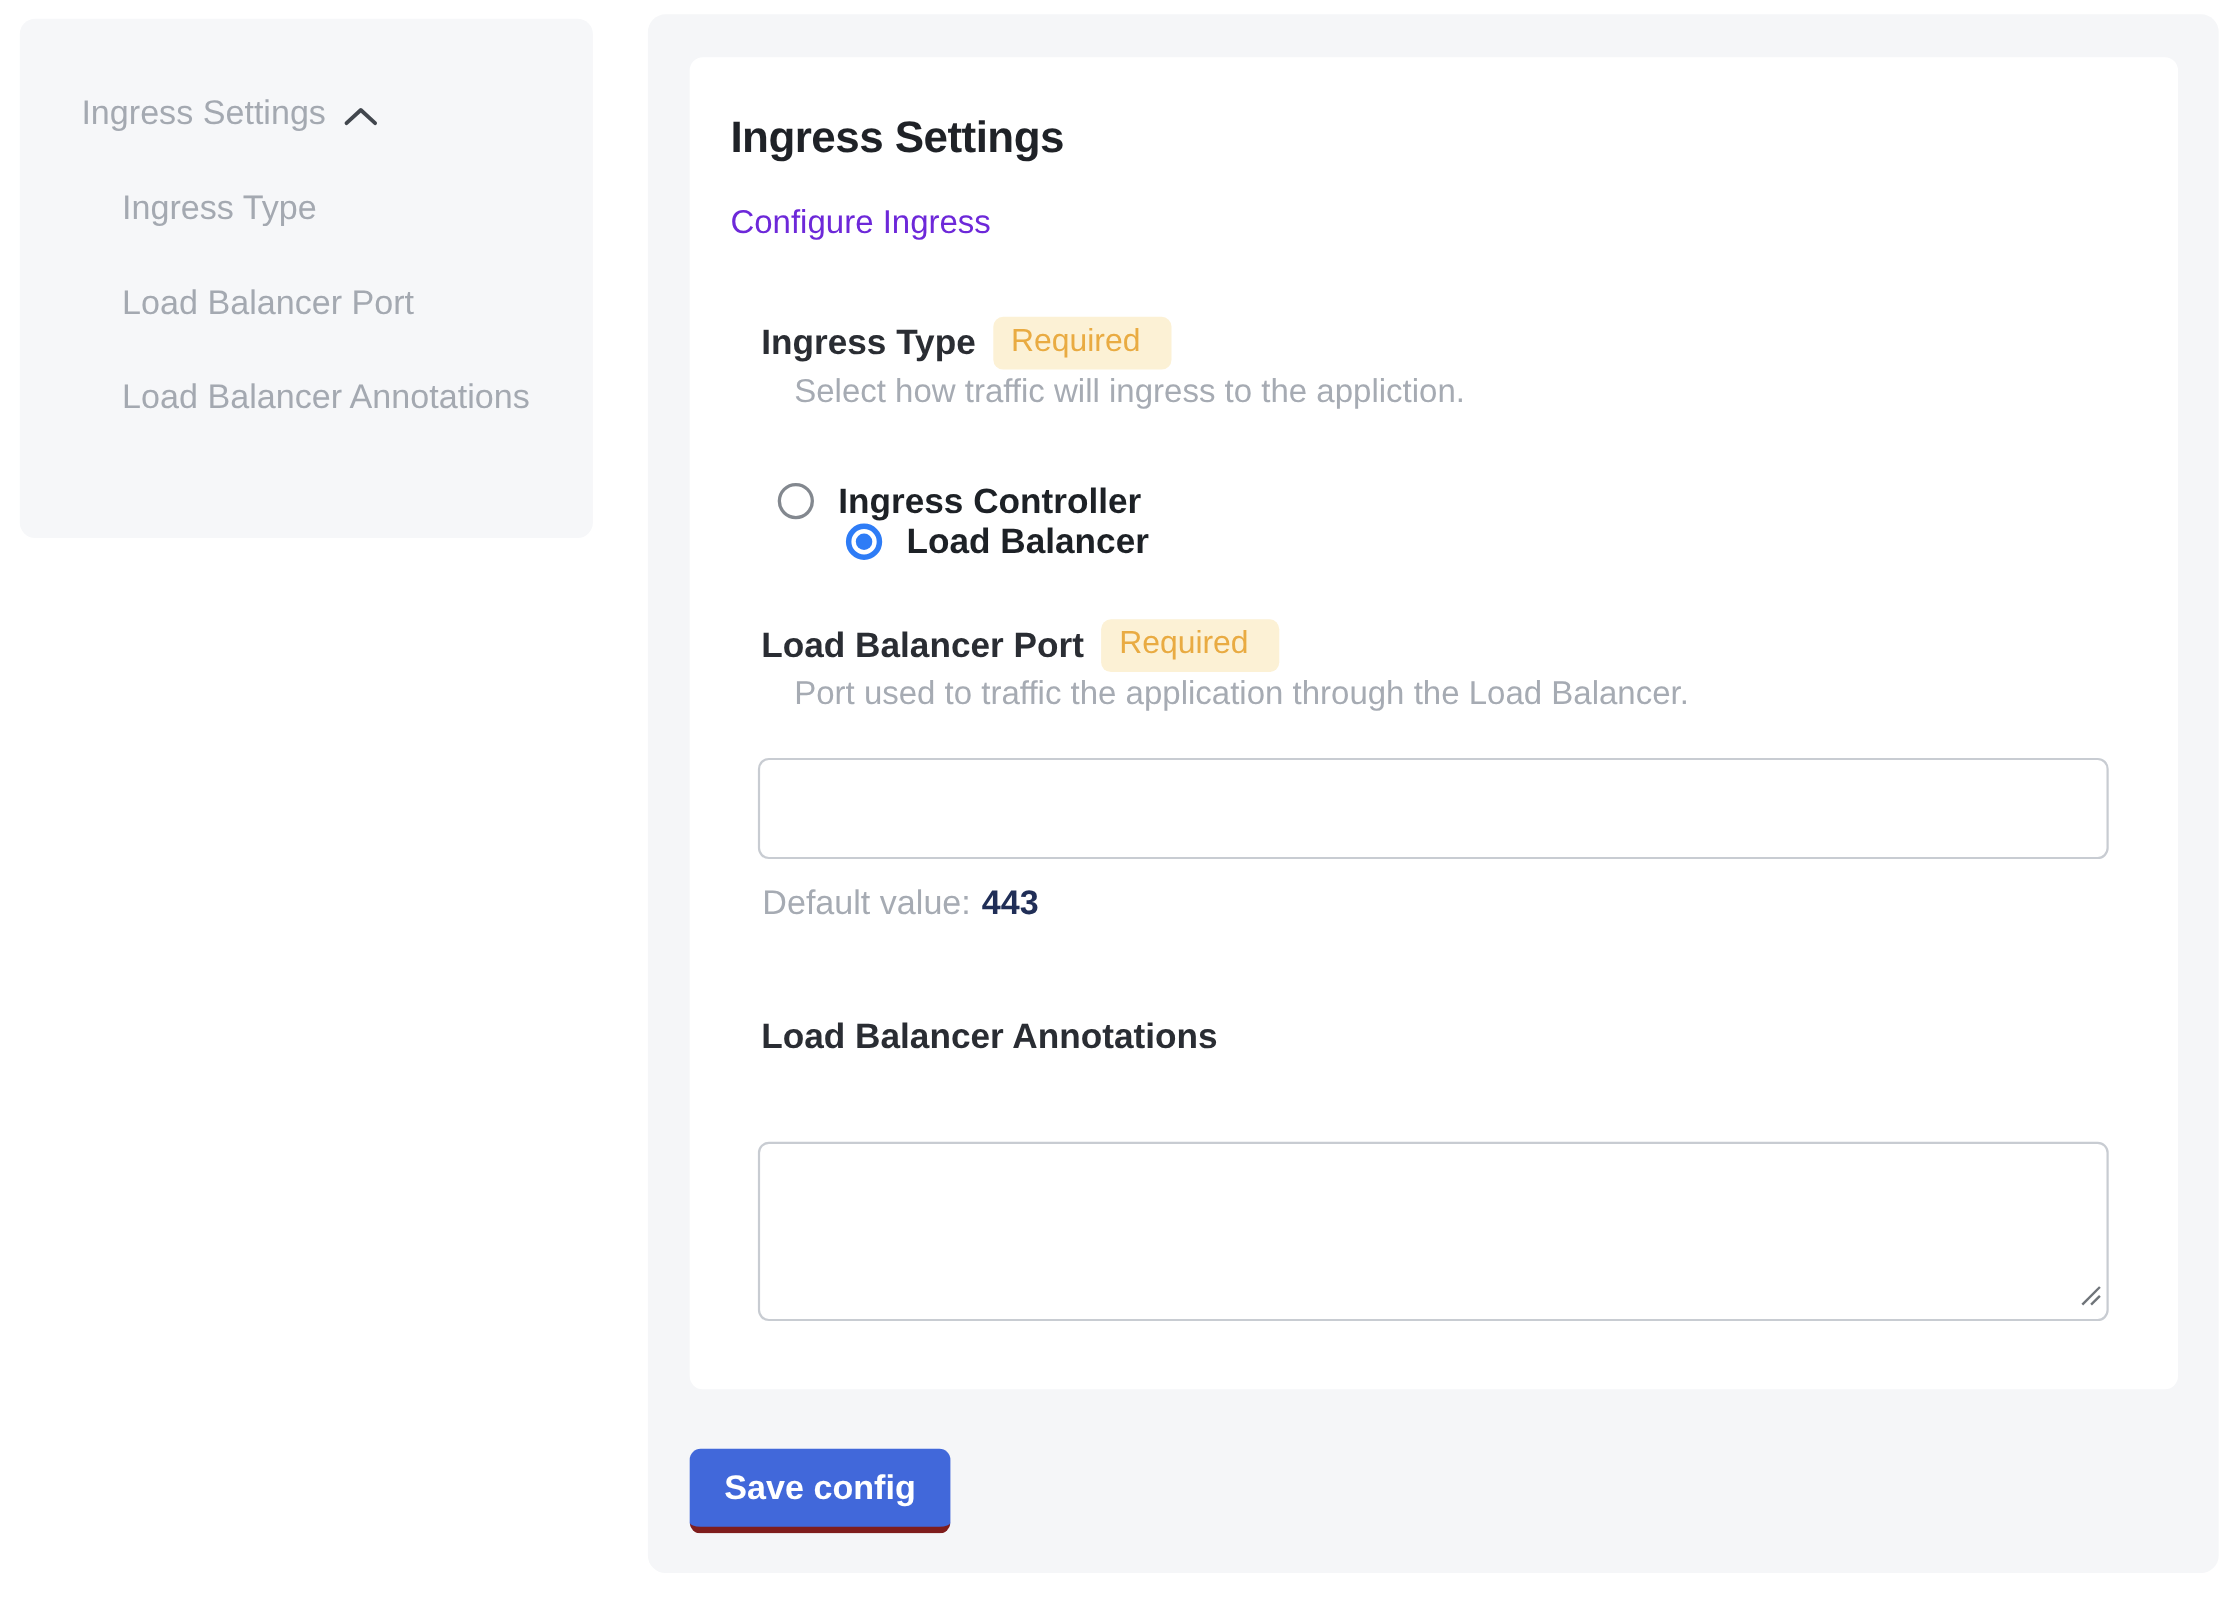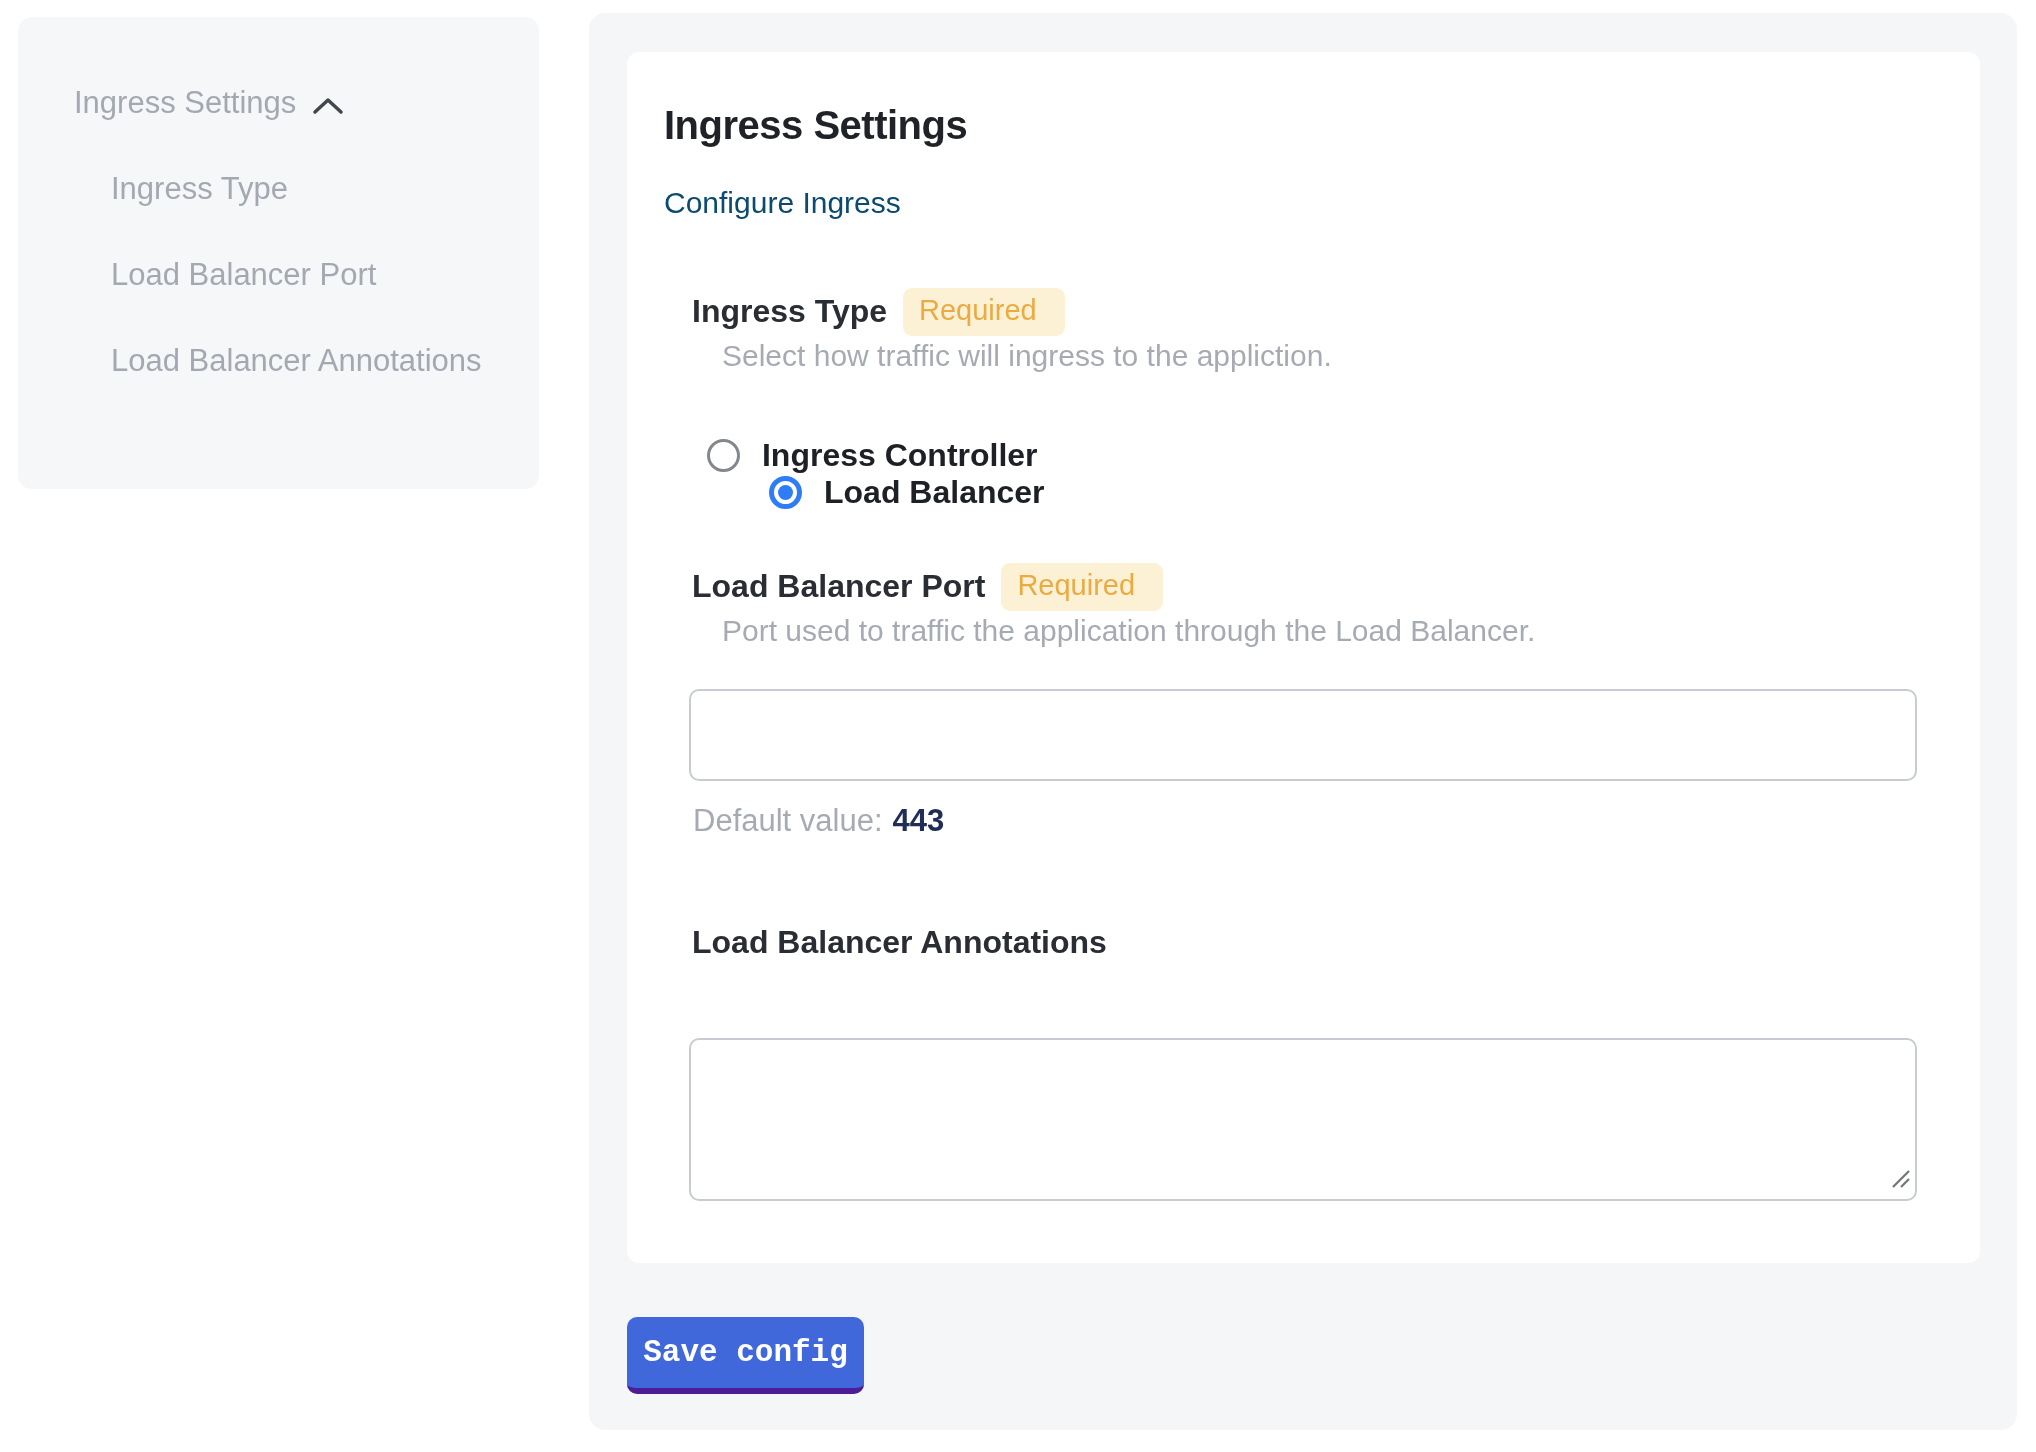--- a/index.html
+++ b/index.html
@@ -40,21 +40,21 @@
     background: #ffffff; border-radius: 12px;
   }
 
   .panel-title {
     position: absolute; left: 37px; top: 49px;
     font-size: 40px; font-weight: 700; color: #1f2227;
     letter-spacing: -0.5px; line-height: 1.2;
   }
   .panel-subtitle {
     position: absolute; left: 37px; top: 133px;
-    font-size: 30px; color: #0c4a6e; line-height: 1.2;
+    font-size: 30px; color: #6d28d9; line-height: 1.2;
   }
 
   .section-heading-row {
     position: absolute; display: flex; align-items: center; gap: 16px;
   }
   .section-heading { font-size: 32px; font-weight: 700; color: #2a2d33; }
   .required-badge {
     font-size: 29px; color: #e9ab42; background: #fcf1d5;
     padding: 7px 28px 9px 16px; border-radius: 9px; line-height: 1.1;
   }
@@ -114,24 +114,24 @@
     background: #ffffff; resize: none; outline: none;
     font-size: 30px; color: #1d2126; padding: 16px 24px;
     font-family: "Liberation Sans", sans-serif;
   }
   .resize-handle { position: absolute; right: 6px; bottom: 8px; pointer-events: none; }
 
   
   .save-button {
     position: absolute; left: 38px; top: 1304px;
     width: 237px; height: 77px;
-    background: #4168da; border: none; border-bottom: 6px solid #4c1d95;
+    background: #4168da; border: none; border-bottom: 6px solid #7f1d1d;
     border-radius: 10px; cursor: pointer;
     font-size: 31px; font-weight: 700; color: #ffffff;
-    font-family: Liberation Mono, monospace;
+    font-family: Liberation Sans, sans-serif;
     display: flex; align-items: center; justify-content: center;
   }
 </style>
 </head>
 <body>
 
 <nav class="sidebar">
   <div class="sidebar-title-row">
     <span>Ingress Settings</span>
     <span class="chevron-up">

